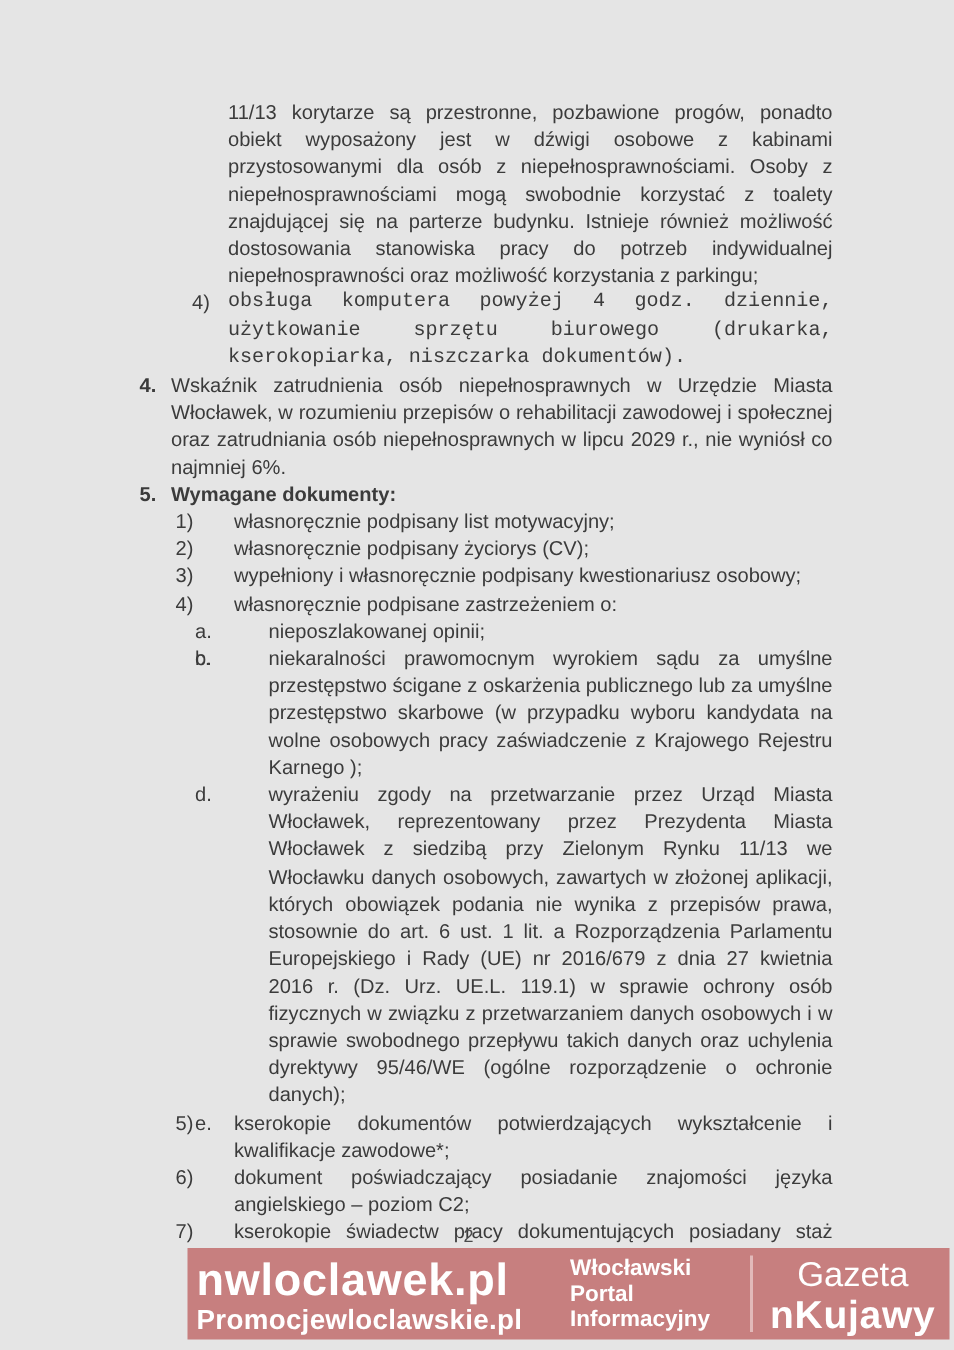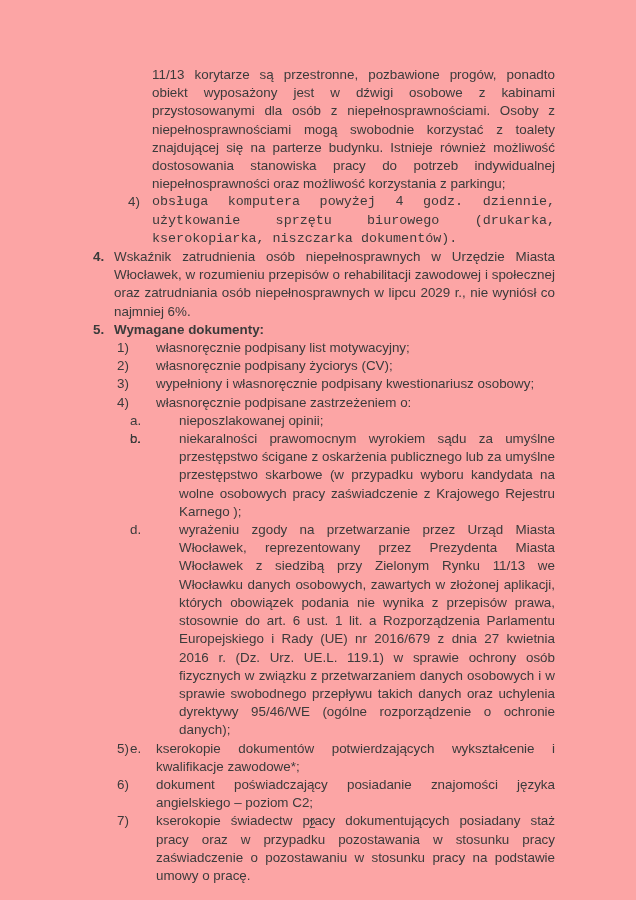--- a/index.html
+++ b/index.html
@@ -5,21 +5,21 @@
   html,body{margin:0;padding:0;}
   body{
     width:636px;height:900px;
     background:#ffffff;
     position:relative;
     overflow:hidden;
     font-family:"Liberation Sans", sans-serif;
     -webkit-font-smoothing:antialiased;
   }
   .page{
-    position:absolute;inset:0;background:#fca5a5;
+    position:absolute;inset:0;background:#e5e5e5;
   }
   .content{
     position:absolute;
     left:93px;top:66px;width:462px;
     font-size:13.4px;line-height:18.2px;
     color:#3b3b3b;
     text-align:justify;
     hyphens:none;
   }
   .item{position:relative;text-align:justify;}
@@ -151,14 +151,30 @@
 
     <div class="item it-b2">
       <span class="marker">7)</span>
       <div class="txt">kserokopie świadectw pracy dokumentujących posiadany staż pracy oraz w przypadku pozostawania w stosunku pracy zaświadczenie o pozostawaniu w stosunku pracy na podstawie umowy o pracę.</div>
     </div>
 
   </div>
 
   <div class="page-number">2</div>
 
+  <div class="banner" style="background: rgb(199, 127, 127);">
+    <div class="banner-left">
+      <div class="brand-main">nwloclawek.pl</div>
+      <div class="brand-sub">Promocjewloclawskie.pl</div>
+    </div>
+    <div class="banner-mid">
+      <div>Włocławski</div>
+      <div>Portal</div>
+      <div>Informacyjny</div>
+    </div>
+    <div class="banner-divider" style="background: rgb(226, 185, 185);"></div>
+    <div class="banner-right">
+      <div class="gazeta-top">Gazeta</div>
+      <div class="gazeta-bottom">nKujawy</div>
+    </div>
+  </div>
 
 </div>
 
 </body></html>

